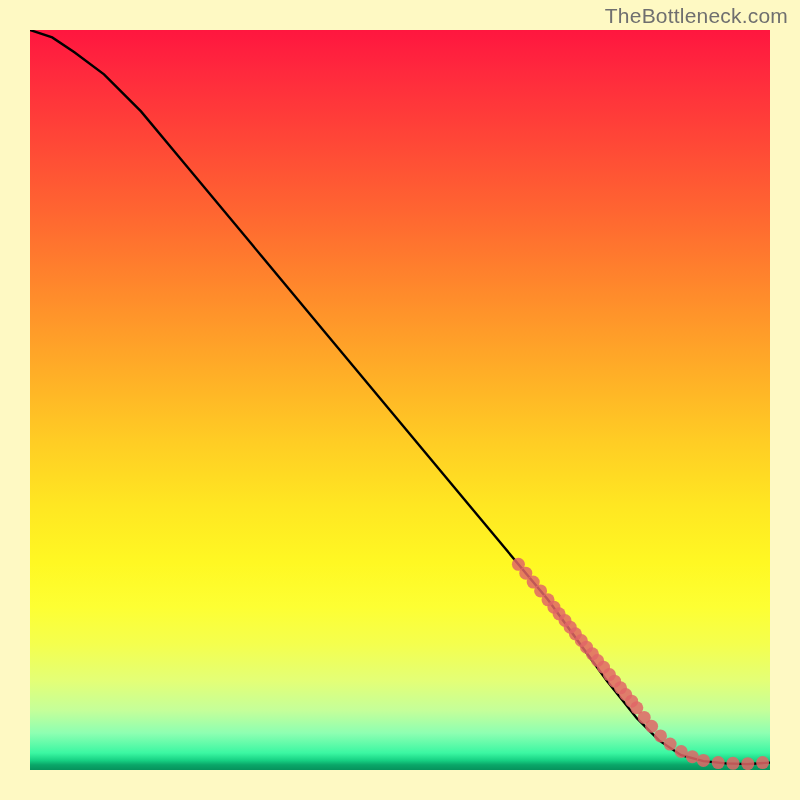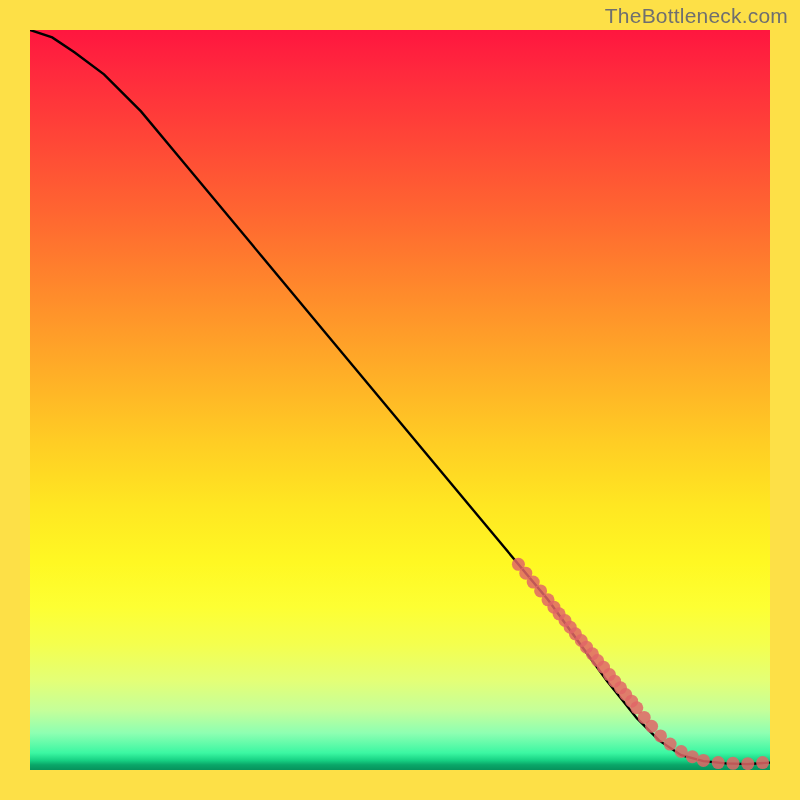--- a/index.html
+++ b/index.html
@@ -8,21 +8,21 @@
     width: 800px;
     height: 800px;
     background: #000;
     overflow: hidden;
     font-family: Arial, Helvetica, sans-serif;
   }
   .stage {
     position: relative;
     width: 800px;
     height: 800px;
-    background: #fde047;
+    background: #fef9c3;
   }
   .plot {
     position: absolute;
     left: 30px;
     top: 30px;
     width: 740px;
     height: 740px;
   }
   .gradient {
     position: absolute;

